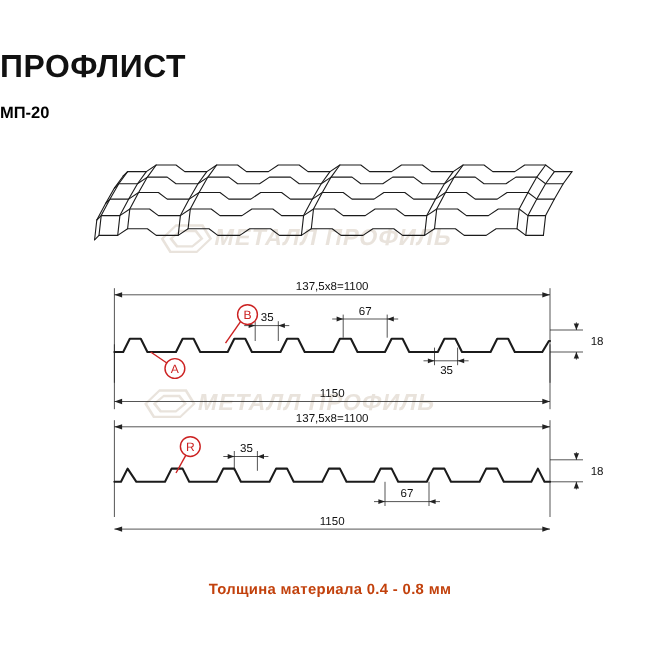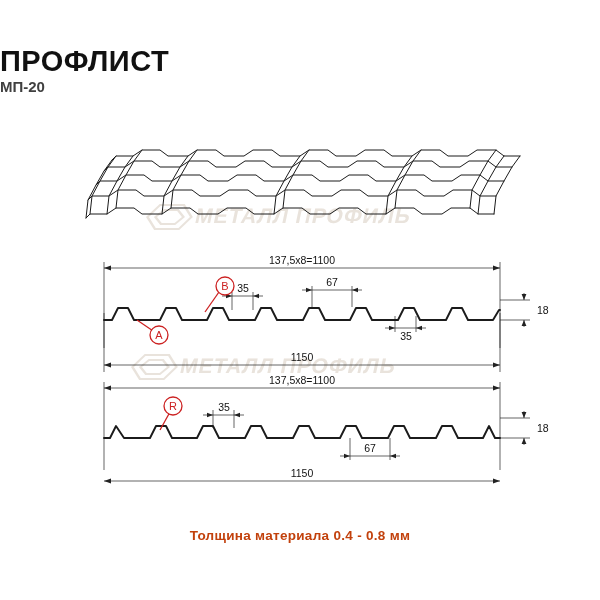--- a/index.html
+++ b/index.html
@@ -28,24 +28,24 @@
     text-align: left;
   }
   .title {
     font-size: 29px;
     font-weight: bold;
     letter-spacing: 0.5px;
     line-height: 1.1;
     color: #111;
   }
   .subtitle {
-    margin-top: 0;
+    margin-top: 16px;
     font-size: 15px;
     font-weight: bold;
-    color: #404040;
+    color: #000000;
   }
   .footer {
     position: absolute;
     left: 0;
     top: 528px;
     width: 600px;
     text-align: center;
     font-size: 13.5px;
     font-weight: bold;
     color: #c2410c;

